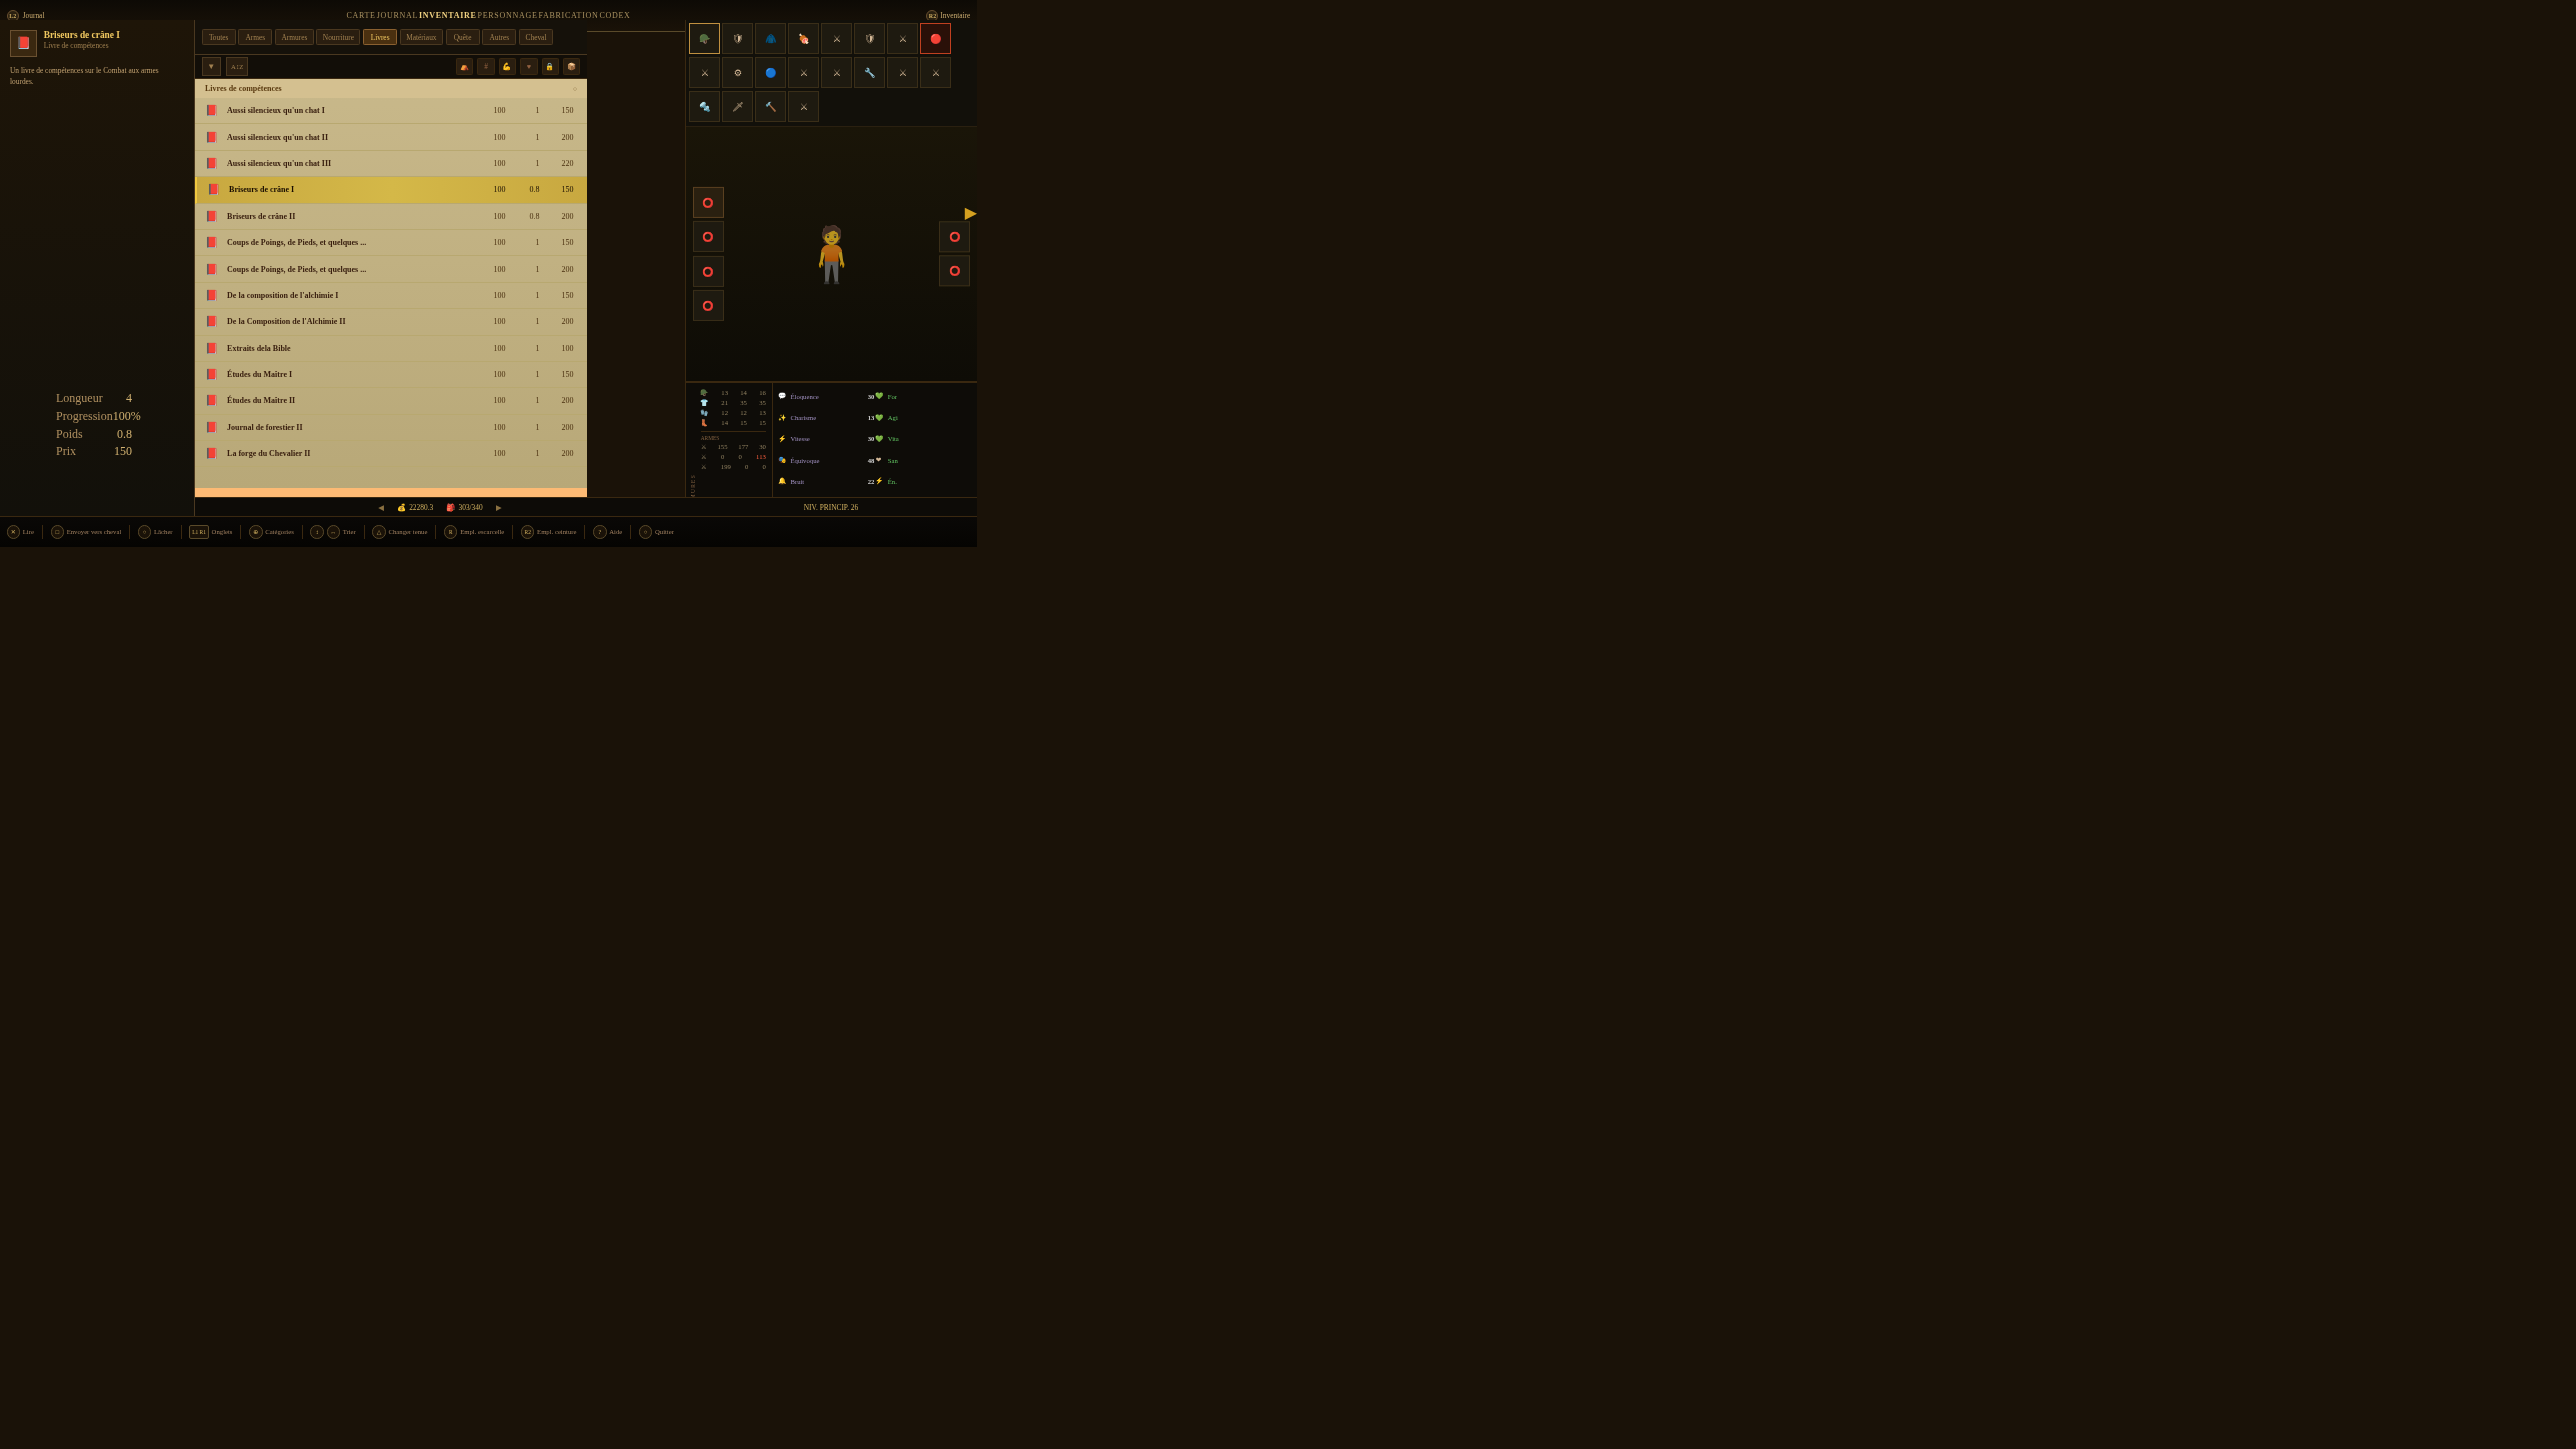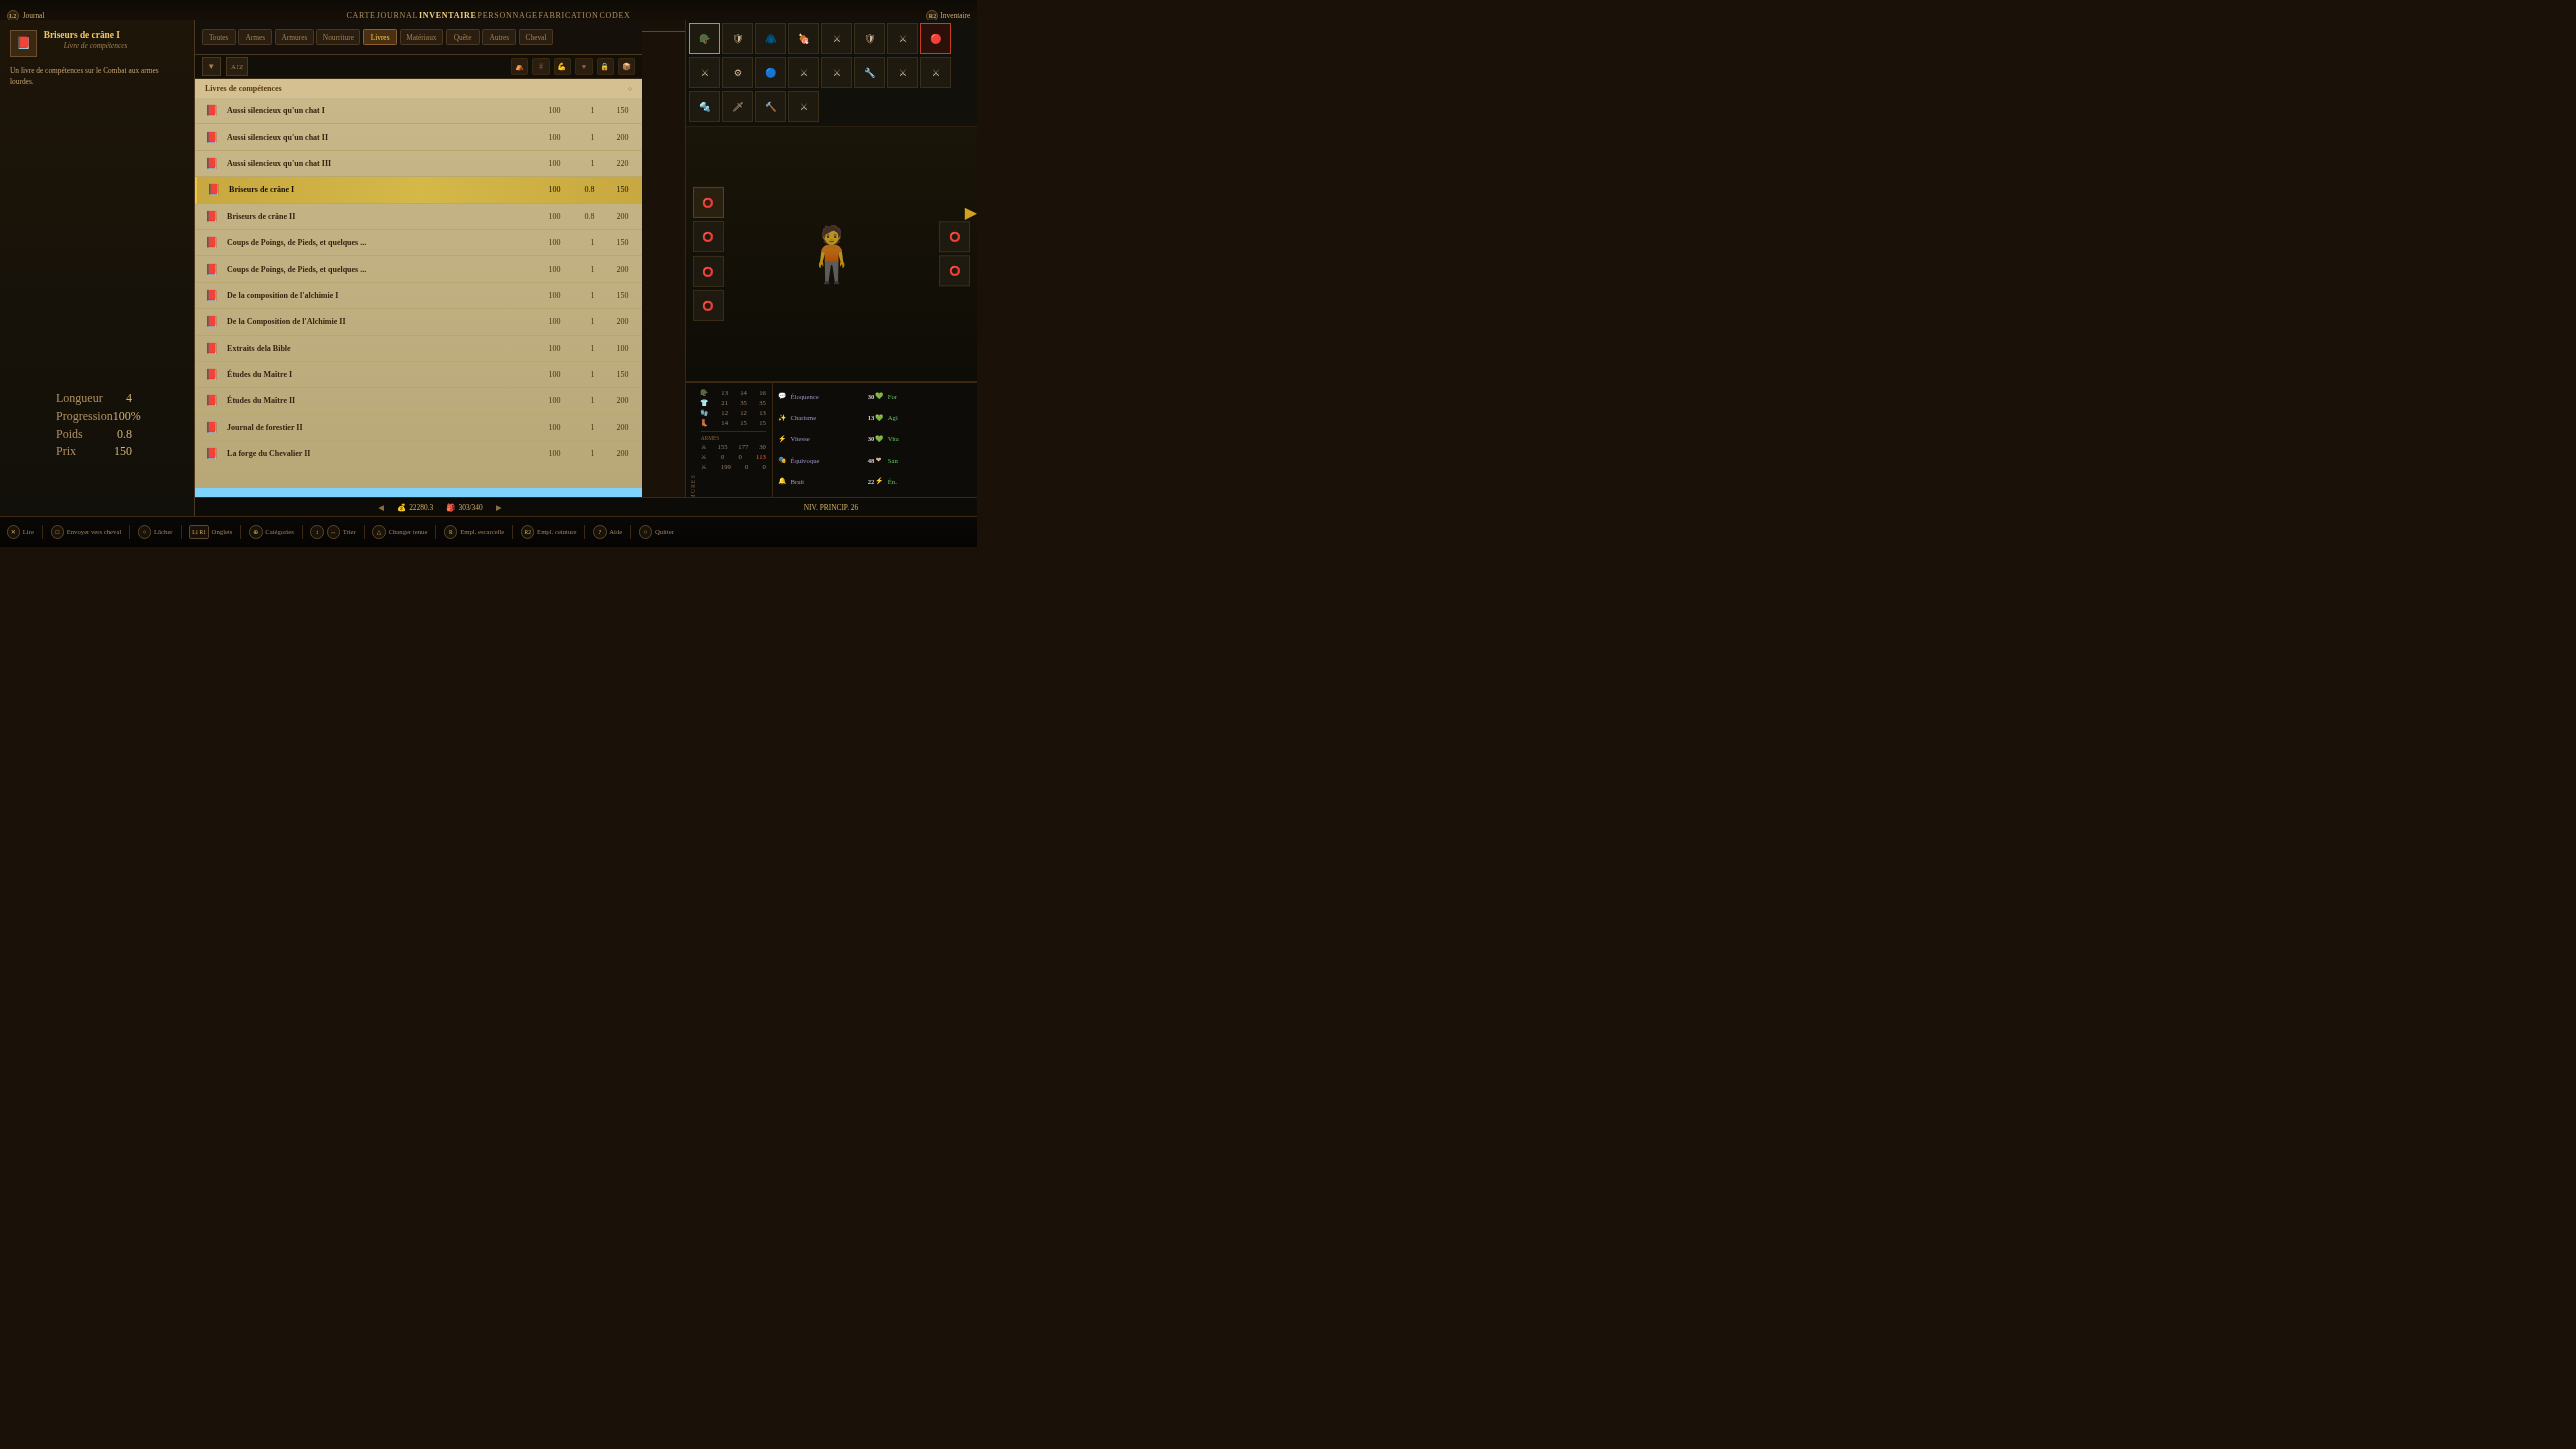--- a/index.html
+++ b/index.html
@@ -88,22 +88,20 @@
     }
     .item-title {
       color: #f0c860;
       font-size: 9.4px;
       font-weight: bold;
       margin-bottom: 1.3px;
     }
     .item-subtitle {
       color: #a08050;
       font-size: 7.4px;
-      font-style: italic;
-      margin-left: 20px;
     }
     .item-description {
       color: #c0a070;
       font-size: 7.4px;
       line-height: 1.5;
       margin-bottom: 13.4px;
     }
     .item-stats {
       position: absolute;
       bottom: 54px;
@@ -120,23 +118,23 @@
     }
     .stat-value {
       color: #d0b070;
     }
 
     
     .center-panel {
       position: absolute;
       top: 20px;
       left: 195px;
-      width: 447px;
+      width: 392px;
       height: 496px;
-      background: #7dd3fc;
+      background: #fdba74;
     }
 
     
     .category-tabs {
       display: flex;
       align-items: center;
       padding: 5.4px 6.7px;
       gap: 2.7px;
       background: #15110a;
       border-bottom: 0.7px solid #4a3820;

